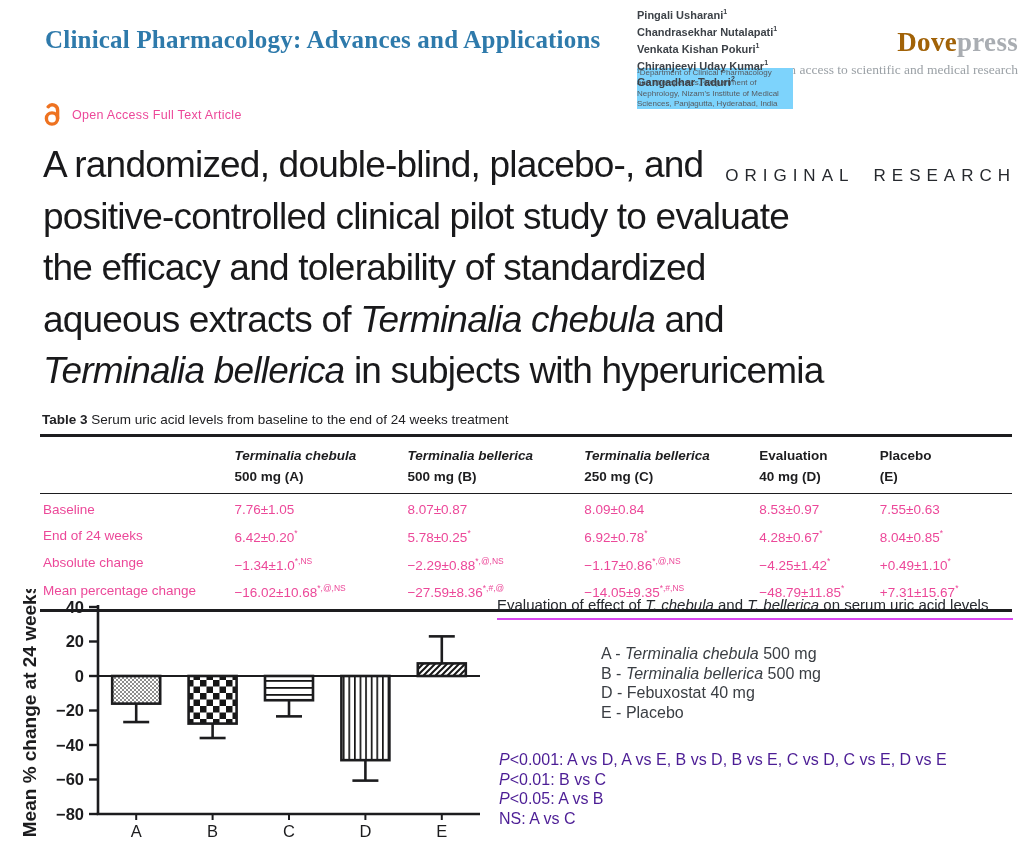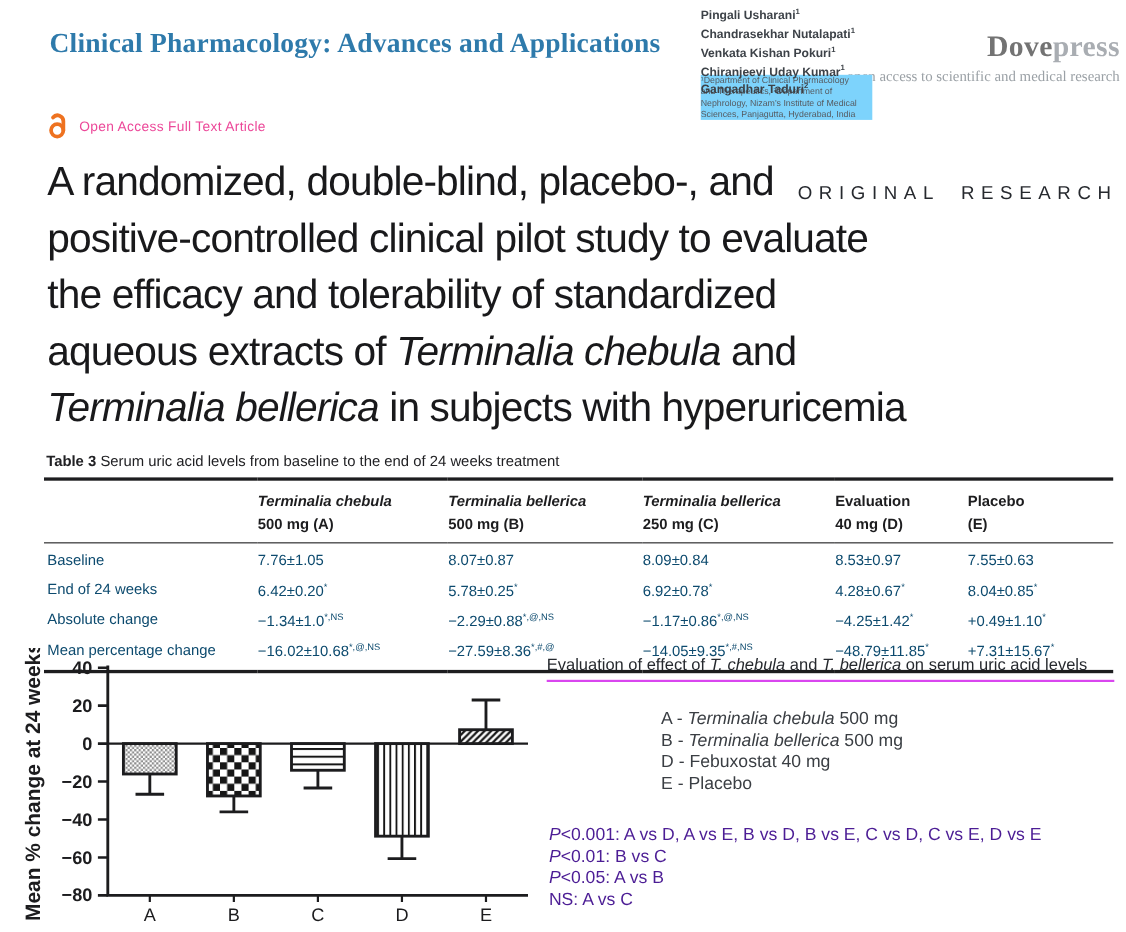--- a/index.html
+++ b/index.html
@@ -9,38 +9,38 @@
         font-weight:700;font-size:25px;color:#2e7aab;letter-spacing:.2px;white-space:nowrap;}
   .authors{position:absolute;left:637px;top:5px;font-size:11px;font-weight:700;color:#3d4248;
         line-height:13.2px;z-index:3;}
   .authors sup{font-size:7px;}
   .tagline{position:absolute;right:6px;top:62px;font-family:"Liberation Serif",serif;
         font-size:13.5px;color:#9ba1a6;z-index:1;white-space:nowrap;}
   .affiliations{position:absolute;left:637px;top:68px;width:150px;font-size:8px;line-height:10.3px;
         color:#565b61;background:#7dd3fc;z-index:2;padding-right:6px;}
   .dovelogo{position:absolute;right:6px;top:27px;font-family:"Liberation Serif",serif;
         font-size:27px;font-weight:700;letter-spacing:.3px;z-index:3;}
-  .dove{color:#737373;text-align:right;} .press{color:#a9adb2;}
+  .dove{color:#a16207;text-align:right;} .press{color:#a9adb2;}
   .openaccess{position:absolute;left:42px;top:102px;display:flex;align-items:center;gap:9px;}
   .oa-label{font-size:12.5px;color:#ec4899;letter-spacing:.3px;}
   .origres{position:absolute;right:8px;top:122px;font-size:17px;letter-spacing:6px;word-spacing:9px;
         color:#26292e;white-space:nowrap;margin-top:44px;}
   .title{position:absolute;left:43px;top:139px;font-size:37px;font-weight:300;color:#19191b;
         letter-spacing:-.8px;line-height:51.5px;}
   .it{font-style:italic;}
   .tablewrap{position:absolute;left:40px;top:412px;width:972px;}
   .caption{font-size:13.5px;color:#212124;margin:0 0 7px 2px;}
   .caption b{font-weight:700;}
   .tablewrap table{width:100%;border-collapse:collapse;table-layout:fixed;
         border-top:3px solid #1d1d1f;border-bottom:3px solid #1d1d1f;}
   .tablewrap th{border-bottom:1.5px solid #1d1d1f;padding:8px 4px 6px 0;font-size:13.5px;
         text-align:left;vertical-align:top;line-height:21px;color:#1d1d1f;}
   .tablewrap th .cn{font-weight:700;}
   .tablewrap th .cd{font-weight:700;}
-  .tablewrap td{font-size:13.5px;padding:3.5px 4px 3.5px 0;line-height:17px;color:#0c4a6e;}
+  .tablewrap td{font-size:13.5px;padding:3.5px 4px 3.5px 0;line-height:17px;color:#ec4899;}
   .tablewrap tr.first td{padding-top:7px;}
   .tablewrap tr.last td{padding-bottom:8px;}
   .tablewrap td.rl{padding-left:3px;}
   .cs{font-size:8.5px;vertical-align:super;letter-spacing:0;}
   .chart{position:absolute;left:18px;top:589px;width:470px;height:257px;}
   .chart svg text{font-family:"Liberation Sans",sans-serif;}
   .evalhead{position:absolute;left:497px;top:596px;width:516px;font-size:15px;color:#26292e;
         padding-bottom:5px;border-bottom:2px solid #d946ef;}
   .legend{position:absolute;left:601px;top:644px;font-size:16px;line-height:19.5px;color:#3a3e43;}
   .pvals{position:absolute;left:499px;top:750px;font-size:16px;line-height:19.5px;color:#4c1d95;}

